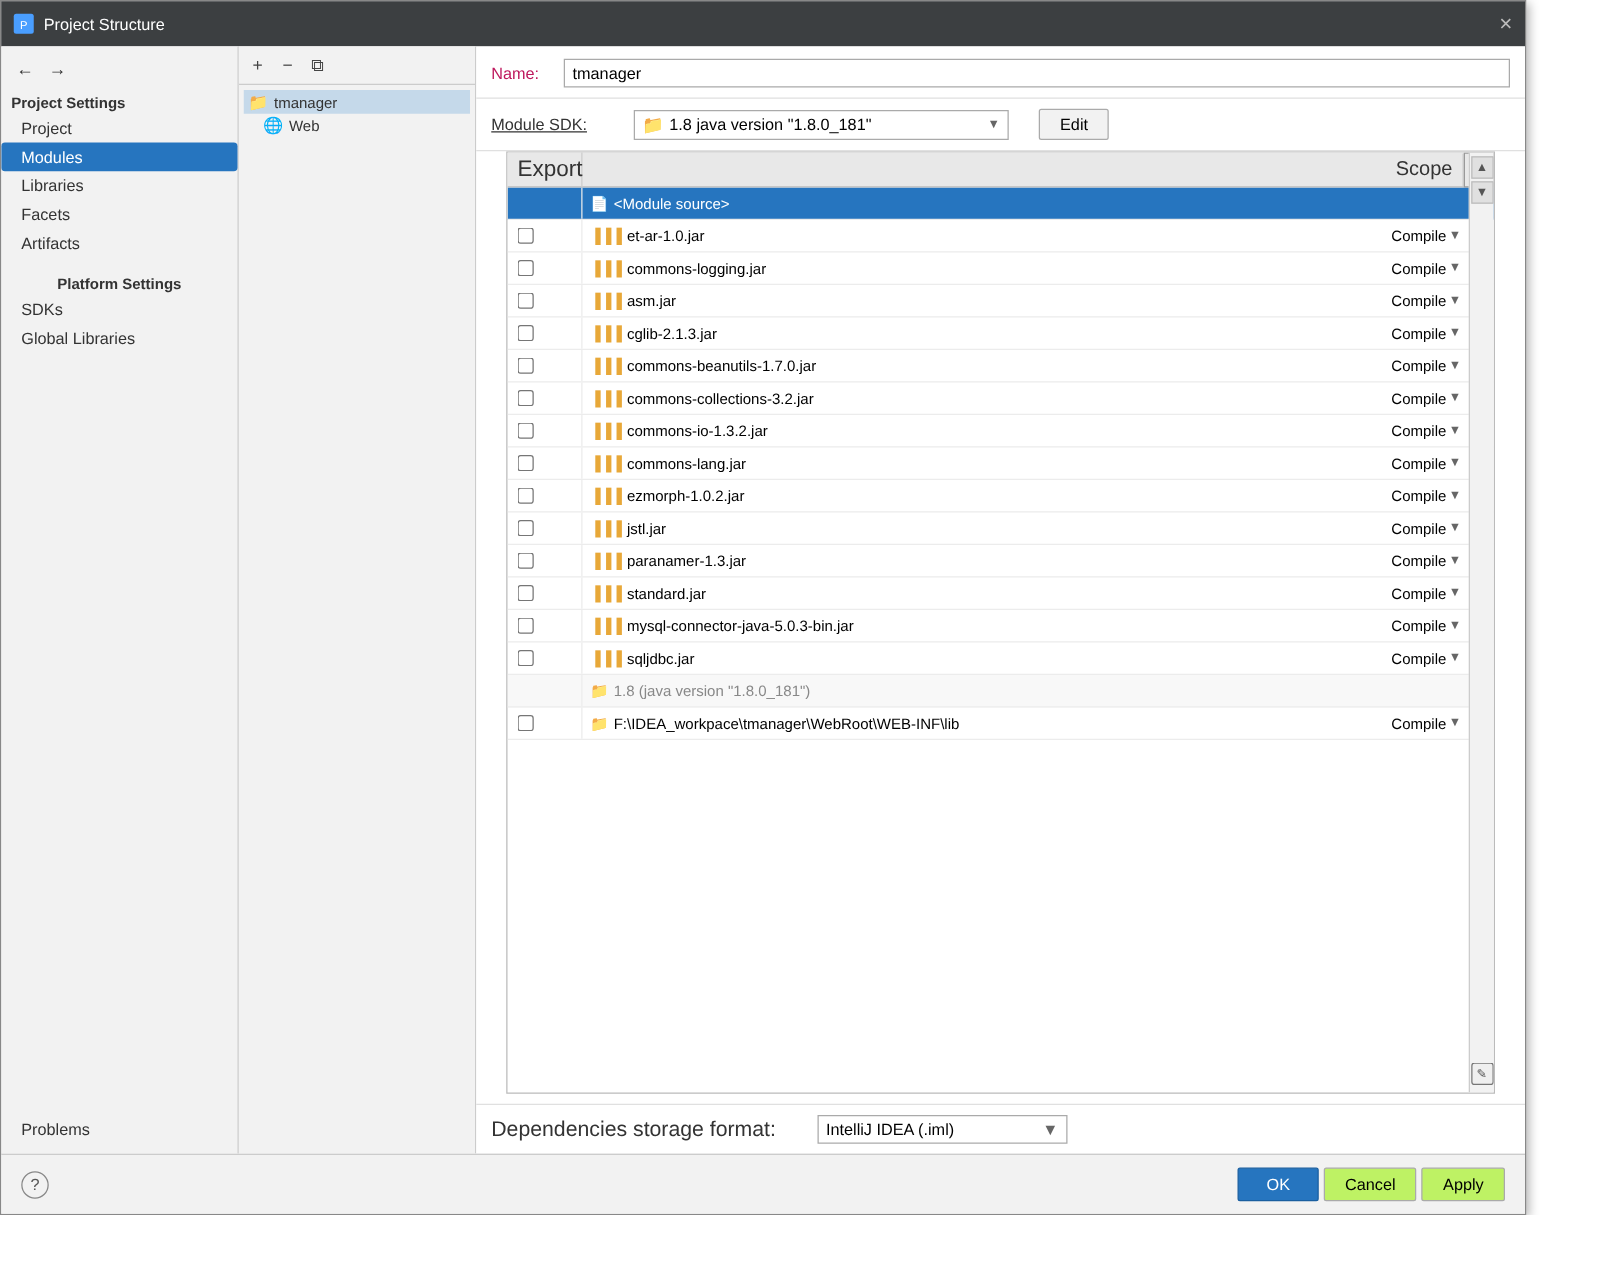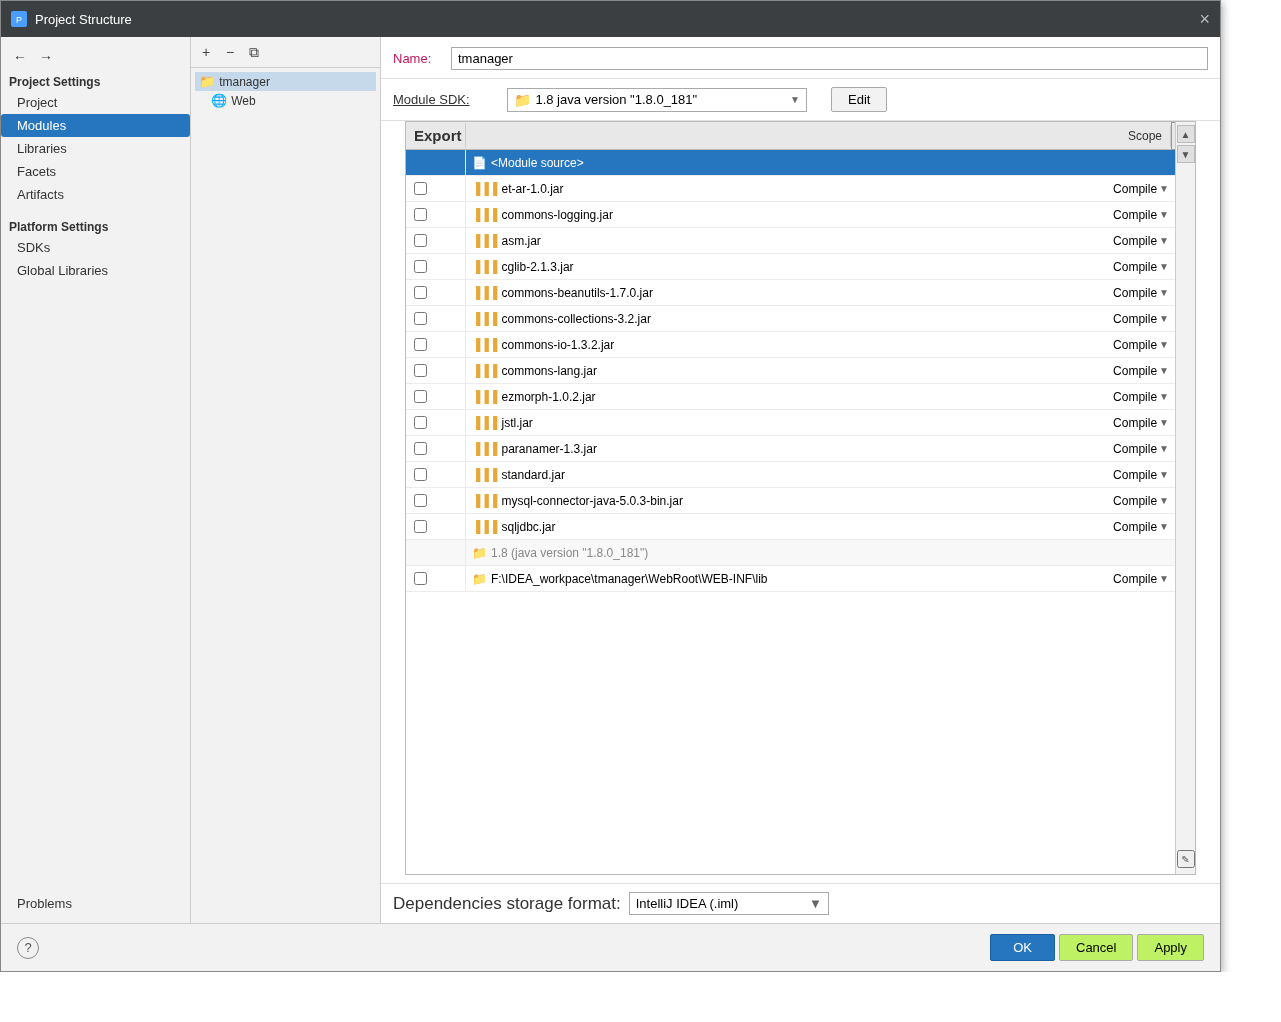--- a/index.html
+++ b/index.html
@@ -217,36 +217,36 @@
       display: flex;
       align-items: center;
       background: #e8e8e8;
       border-bottom: 1px solid #bbb;
       padding: 0;
       height: 28px;
     }
     .dep-header-export {
       width: 60px;
       padding: 4px 8px;
-      font-size: 15px;
+      font-size: 18px;
       color: #333;
-      font-weight: 700;
+      font-weight: 400;
       border-right: 1px solid #ccc;
     }
     .dep-header-name {
       flex: 1;
       padding: 4px 8px;
       font-size: 12px;
       color: #333;
       font-weight: 500;
     }
     .dep-header-scope {
       width: 100px;
       padding: 4px 8px;
-      font-size: 12px;
+      font-size: 16px;
       color: #333;
       font-weight: 500;
       text-align: right;
       border-right: 1px solid #ccc;
     }
 
     .dep-table-body {
       flex: 1;
       overflow-y: auto;
     }
@@ -326,20 +326,21 @@
     .storage-select {
       display: flex;
       align-items: flex-end;
       border: 1px solid #aaa;
       padding: 3px 6px;
       background: #fff;
       cursor: pointer;
       font-size: 13px;
       gap: 0;
       min-width: 200px;
+      margin-left: 25px;
     }
 
     
     .dialog-footer {
       display: flex;
       align-items: center;
       justify-content: space-between;
       padding: 8px 16px;
       background: #f2f2f2;
       border-top: 1px solid #ccc;
@@ -399,21 +400,21 @@
         <button class="nav-btn">→</button>
       </div>
 
       <div class="sidebar-section-label">Project Settings</div>
       <div class="sidebar-item">Project</div>
       <div class="sidebar-item active">Modules</div>
       <div class="sidebar-item">Libraries</div>
       <div class="sidebar-item">Facets</div>
       <div class="sidebar-item">Artifacts</div>
 
-      <div class="sidebar-section-label" style="margin-top:8px;">Platform Settings</div>
+      <div class="sidebar-section-label" style="margin-top:8px;text-align:center;">Platform Settings</div>
       <div class="sidebar-item">SDKs</div>
       <div class="sidebar-item">Global Libraries</div>
 
       <div style="flex:1;"></div>
       <div class="sidebar-item" style="padding-bottom: 8px;">Problems</div>
     </div>
 
     <div class="sidebar-content-area">
 
       <div class="left-panel">

